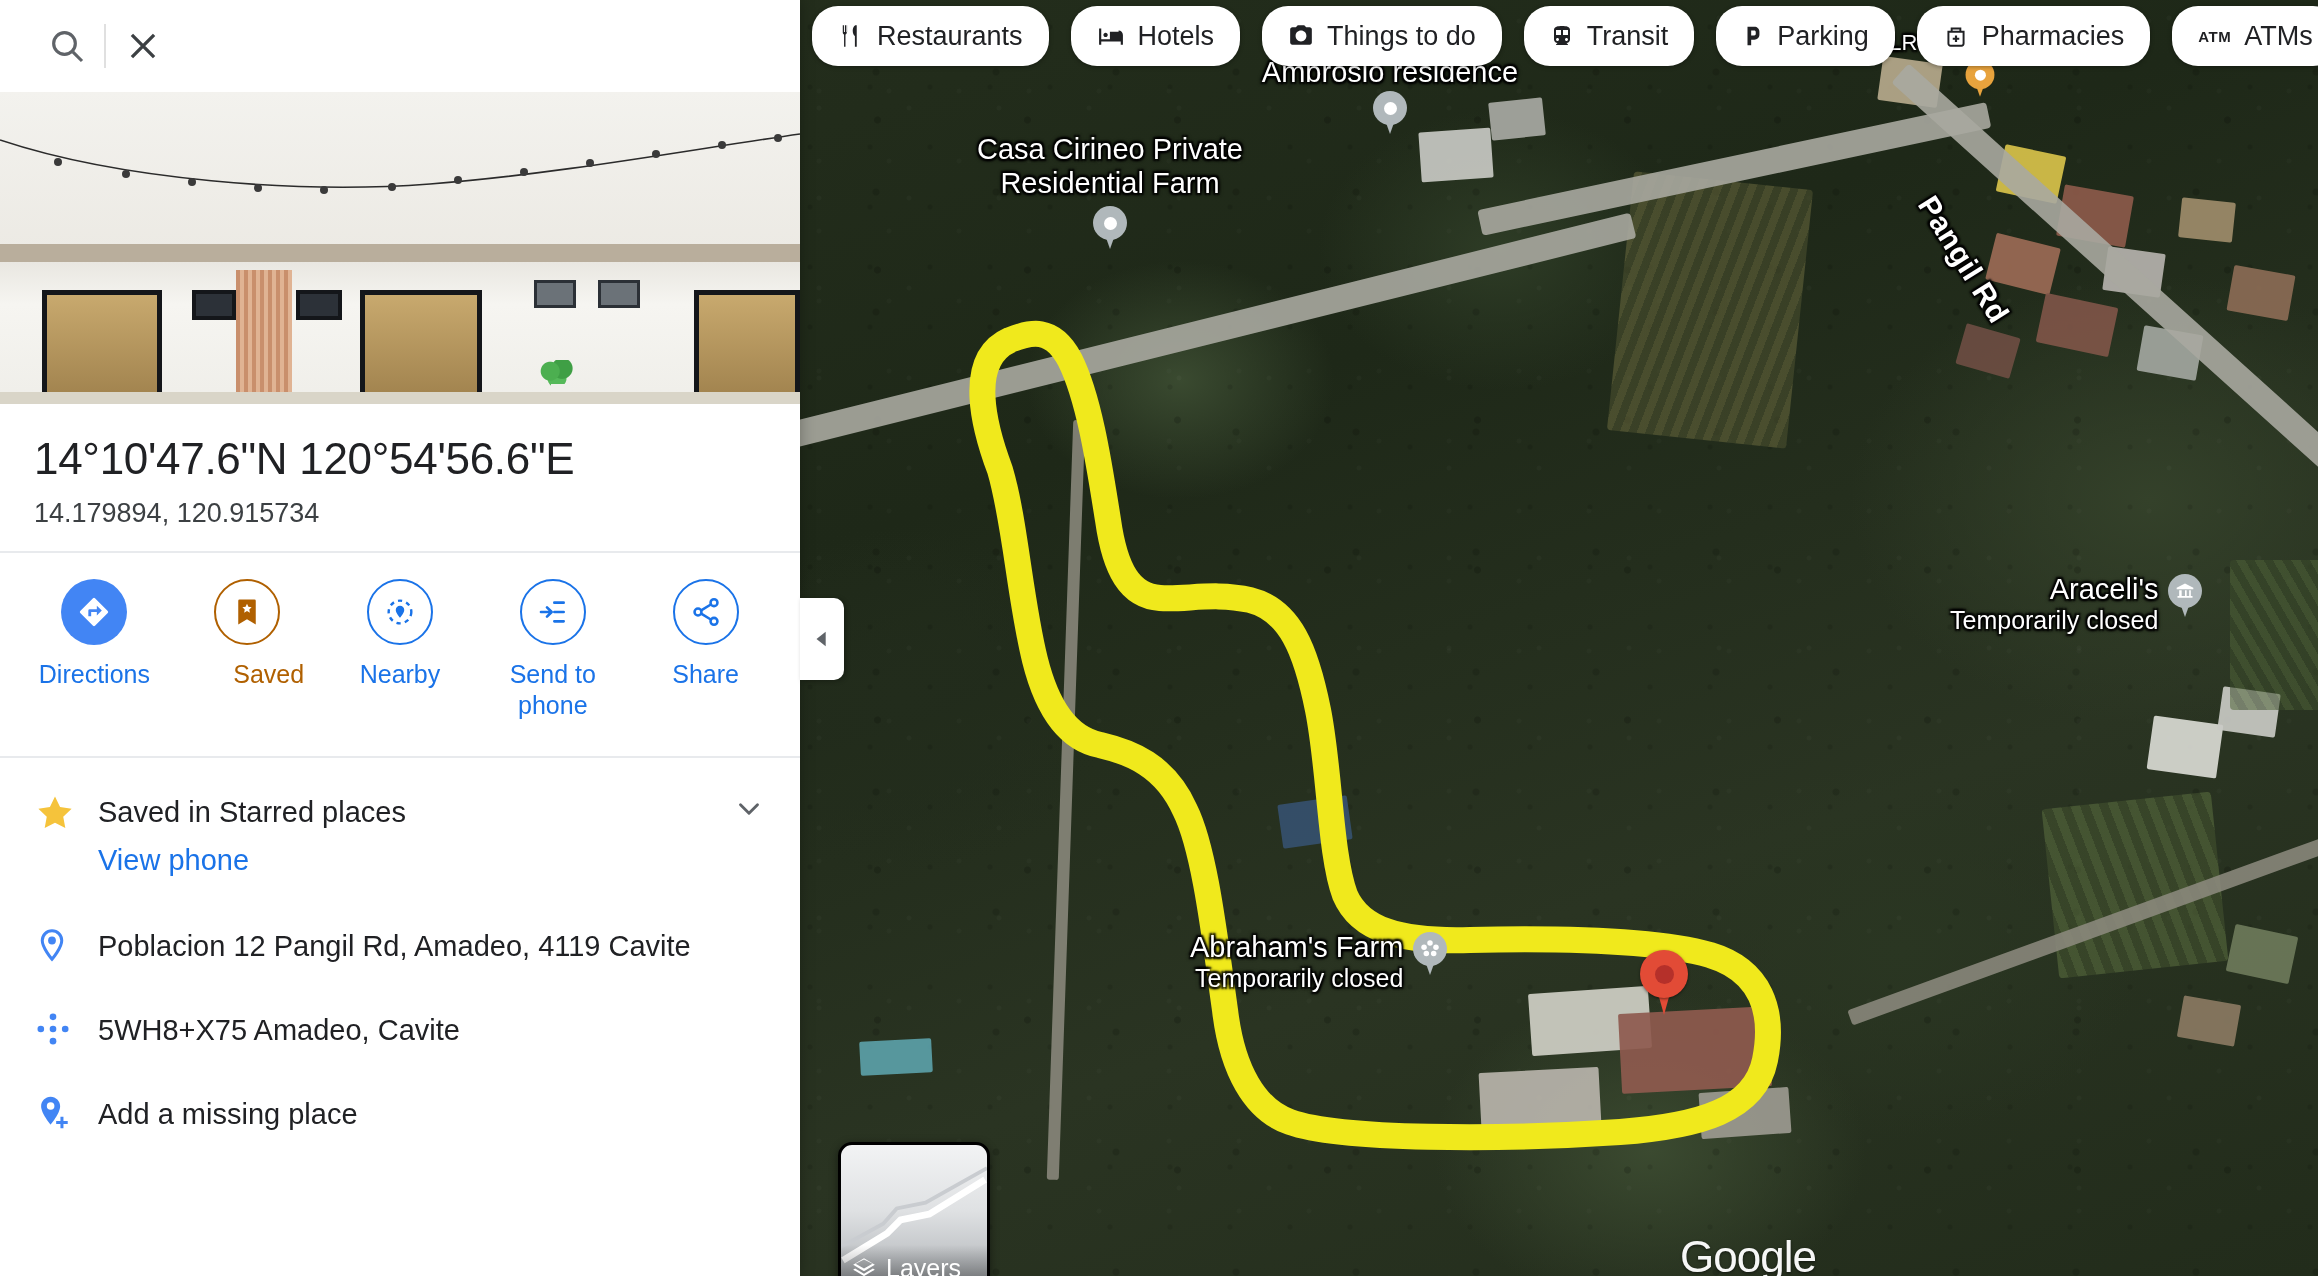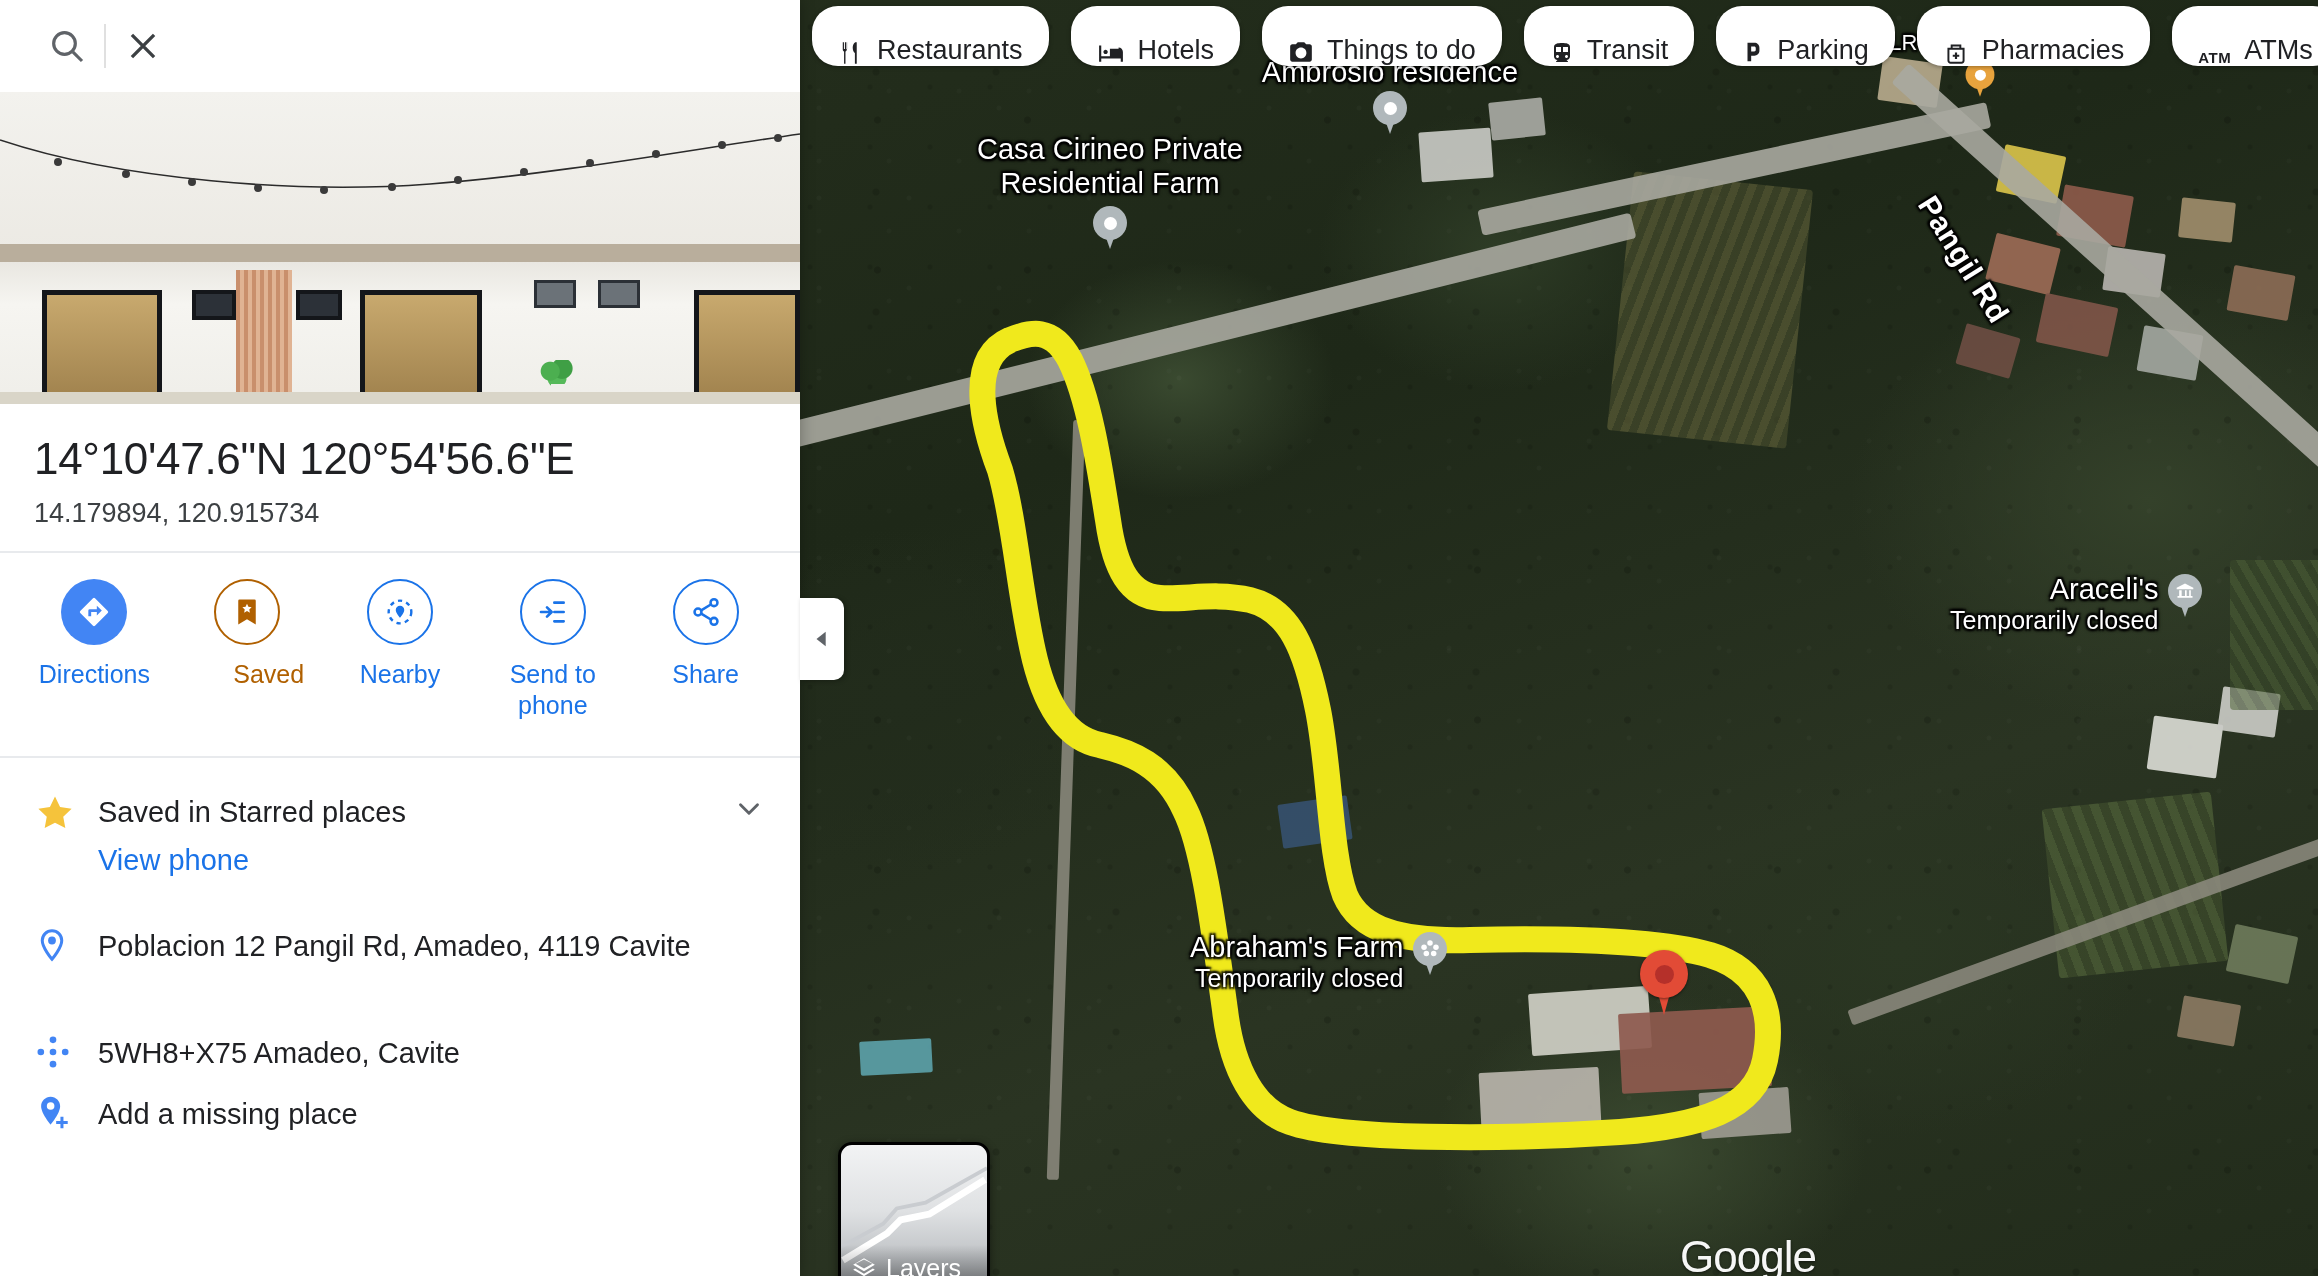--- a/index.html
+++ b/index.html
@@ -105,23 +105,23 @@
     border-top: 29px solid #e24b36;
   }
 
   
   .chipbar {
     position: absolute; left: 800px; top: 0; width: 1518px; height: 72px;
     display: flex; align-items: center; gap: 22px; padding-left: 12px;
     overflow: hidden;
   }
   .chip {
-    display: flex; align-items: flex-end; gap: 13px;
+    display: flex; align-items: center; gap: 13px;
     background: #fff; border-radius: 26px; height: 60px;
-    padding: 0 26px; box-shadow: 0 1px 4px rgba(0,0,0,.35);
+    padding: 8px 26px; box-shadow: 0 1px 4px rgba(0,0,0,.35);
     font-size: 27px; color: #202124; white-space: nowrap; cursor: pointer;
     flex: 0 0 auto;
   }
   .chip svg { display: block; }
   .chip .atm-txt { font-size: 15px; font-weight: 700; letter-spacing: .5px; color: #202124; }
 
   
   .panel {
     position: absolute; left: 0; top: 0; width: 800px; height: 1276px;
     background: #fff; overflow: hidden;
@@ -568,21 +568,21 @@
       <div class="row-icon">
         <svg width="36" height="36" viewBox="0 0 24 24" fill="none" stroke="#4285f4" stroke-width="2" aria-hidden="true">
           <path d="M12 2.5c-3.6 0-6.5 2.9-6.5 6.5 0 4.9 6.5 12.5 6.5 12.5s6.5-7.6 6.5-12.5c0-3.6-2.9-6.5-6.5-6.5z"></path>
           <circle cx="12" cy="9" r="2.6" fill="#4285f4" stroke="none"></circle>
         </svg>
       </div>
       <div class="row-text">Poblacion 12 Pangil Rd, Amadeo, 4119 Cavite</div>
     </div>
 
     
-    <div class="row" style="align-items:flex-end;min-height:84px;">
+    <div class="row" style="align-items:center;min-height:84px;">
       <div class="row-icon">
         <svg width="38" height="38" viewBox="0 0 24 24" fill="#4285f4" aria-hidden="true">
           <circle cx="12" cy="4.3" r="2.1"></circle>
             <circle cx="12" cy="19.7" r="2.1"></circle>
           <circle cx="4.3" cy="12" r="2.1"></circle>
             <circle cx="12" cy="12" r="2.1"></circle>
           <circle cx="19.7" cy="12" r="2.1"></circle>
         </svg>
       </div>
       <div class="row-text">5WH8+X75 Amadeo, Cavite</div>

